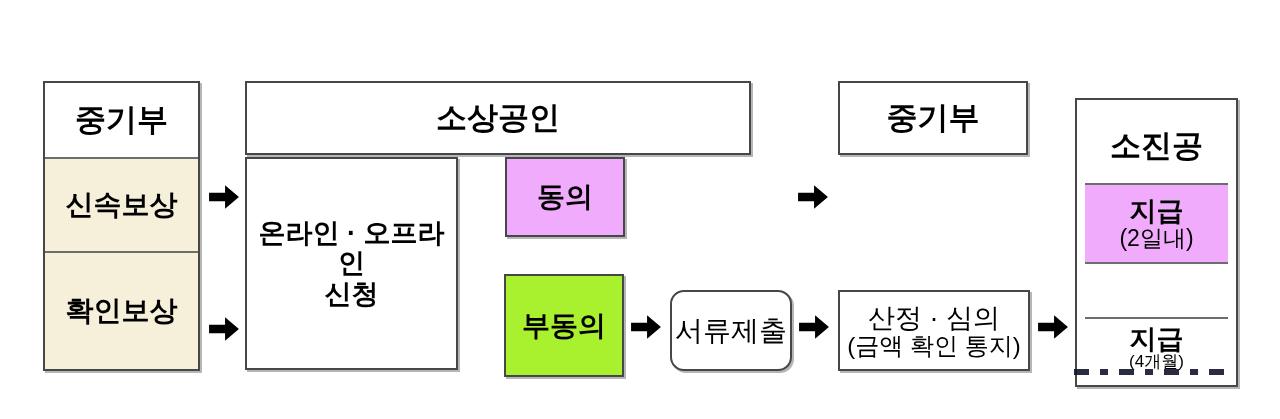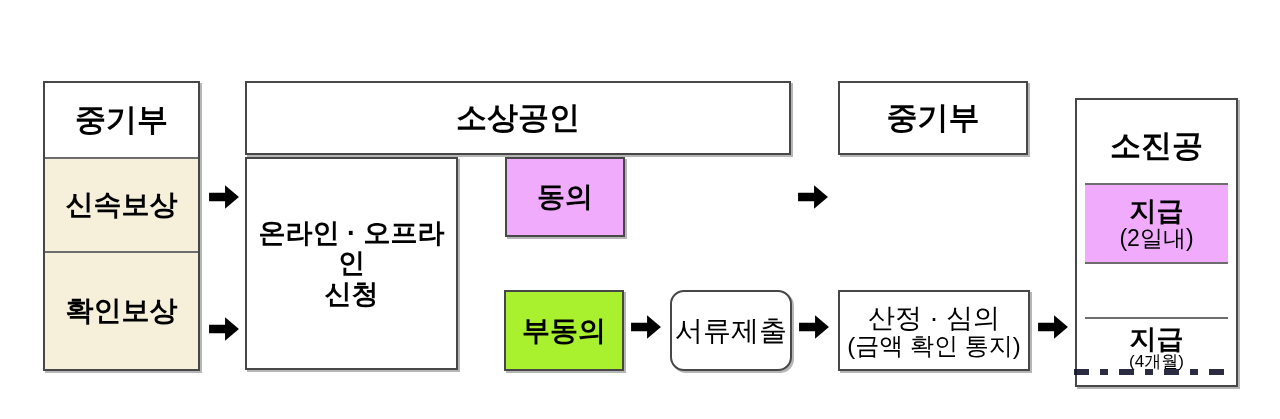--- a/index.html
+++ b/index.html
@@ -66,38 +66,38 @@
     <svg viewBox="0 0 30 26">
         <polygon points="1,9 16,9 16,2 29,13 16,24 16,17 1,17" fill="#000"></polygon>
       </svg>
   </div>
   <div class="arrow" style="left:208px;top:315px;">
     <svg viewBox="0 0 30 26">
         <polygon points="1,9 16,9 16,2 29,13 16,24 16,17 1,17" fill="#000"></polygon>
       </svg>
   </div>
 
-  <div class="box hdr" style="left:245px;top:81px;width:546px;height:74px;">소상공인</div>
+  <div class="box hdr" style="left:245px;top:81px;width:506px;height:74px;">소상공인</div>
 
   <div class="box" style="left:245px;top:157px;width:213px;height:213px;">
     <div class="blk-b tight" style="font-size:27px;">온라인 · 오프라인</div>
     <div class="blk-b tight" style="font-size:27px;">신청</div>
   </div>
 
   <div class="box blk-b lav" style="left:505px;top:157px;width:120px;height:80px;">동의</div>
 
   <div class="arrow" style="left:797px;top:183px;">
     <svg viewBox="0 0 30 26">
         <polygon points="1,9 16,9 16,2 29,13 16,24 16,17 1,17" fill="#000"></polygon>
       </svg>
   </div>
 
   <div class="box hdr" style="left:838px;top:81px;width:190px;height:74px;">중기부</div>
 
-  <div class="box blk-b grn" style="left:504px;top:290px;width:120px;height:81px;">부동의</div>
+  <div class="box blk-b grn" style="left:504px;top:274px;width:120px;height:103px;">부동의</div>
 
   <div class="arrow" style="left:630px;top:313px;">
     <svg viewBox="0 0 30 26">
         <polygon points="1,9 16,9 16,2 29,13 16,24 16,17 1,17" fill="#000"></polygon>
       </svg>
   </div>
 
   <div class="box blk-r" style="left:670px;top:290px;width:122px;height:81px;border-radius:14px;">서류제출</div>
 
   <div class="arrow" style="left:798px;top:313px;">

